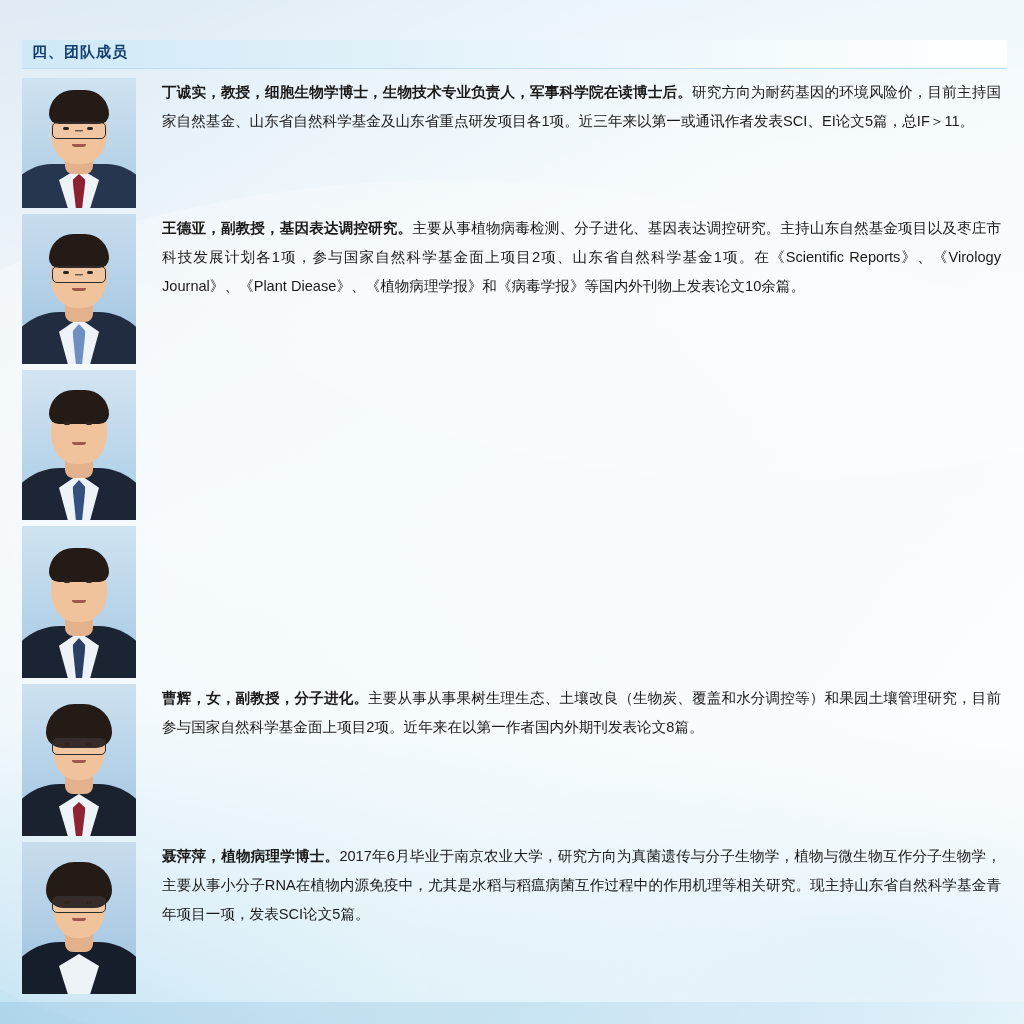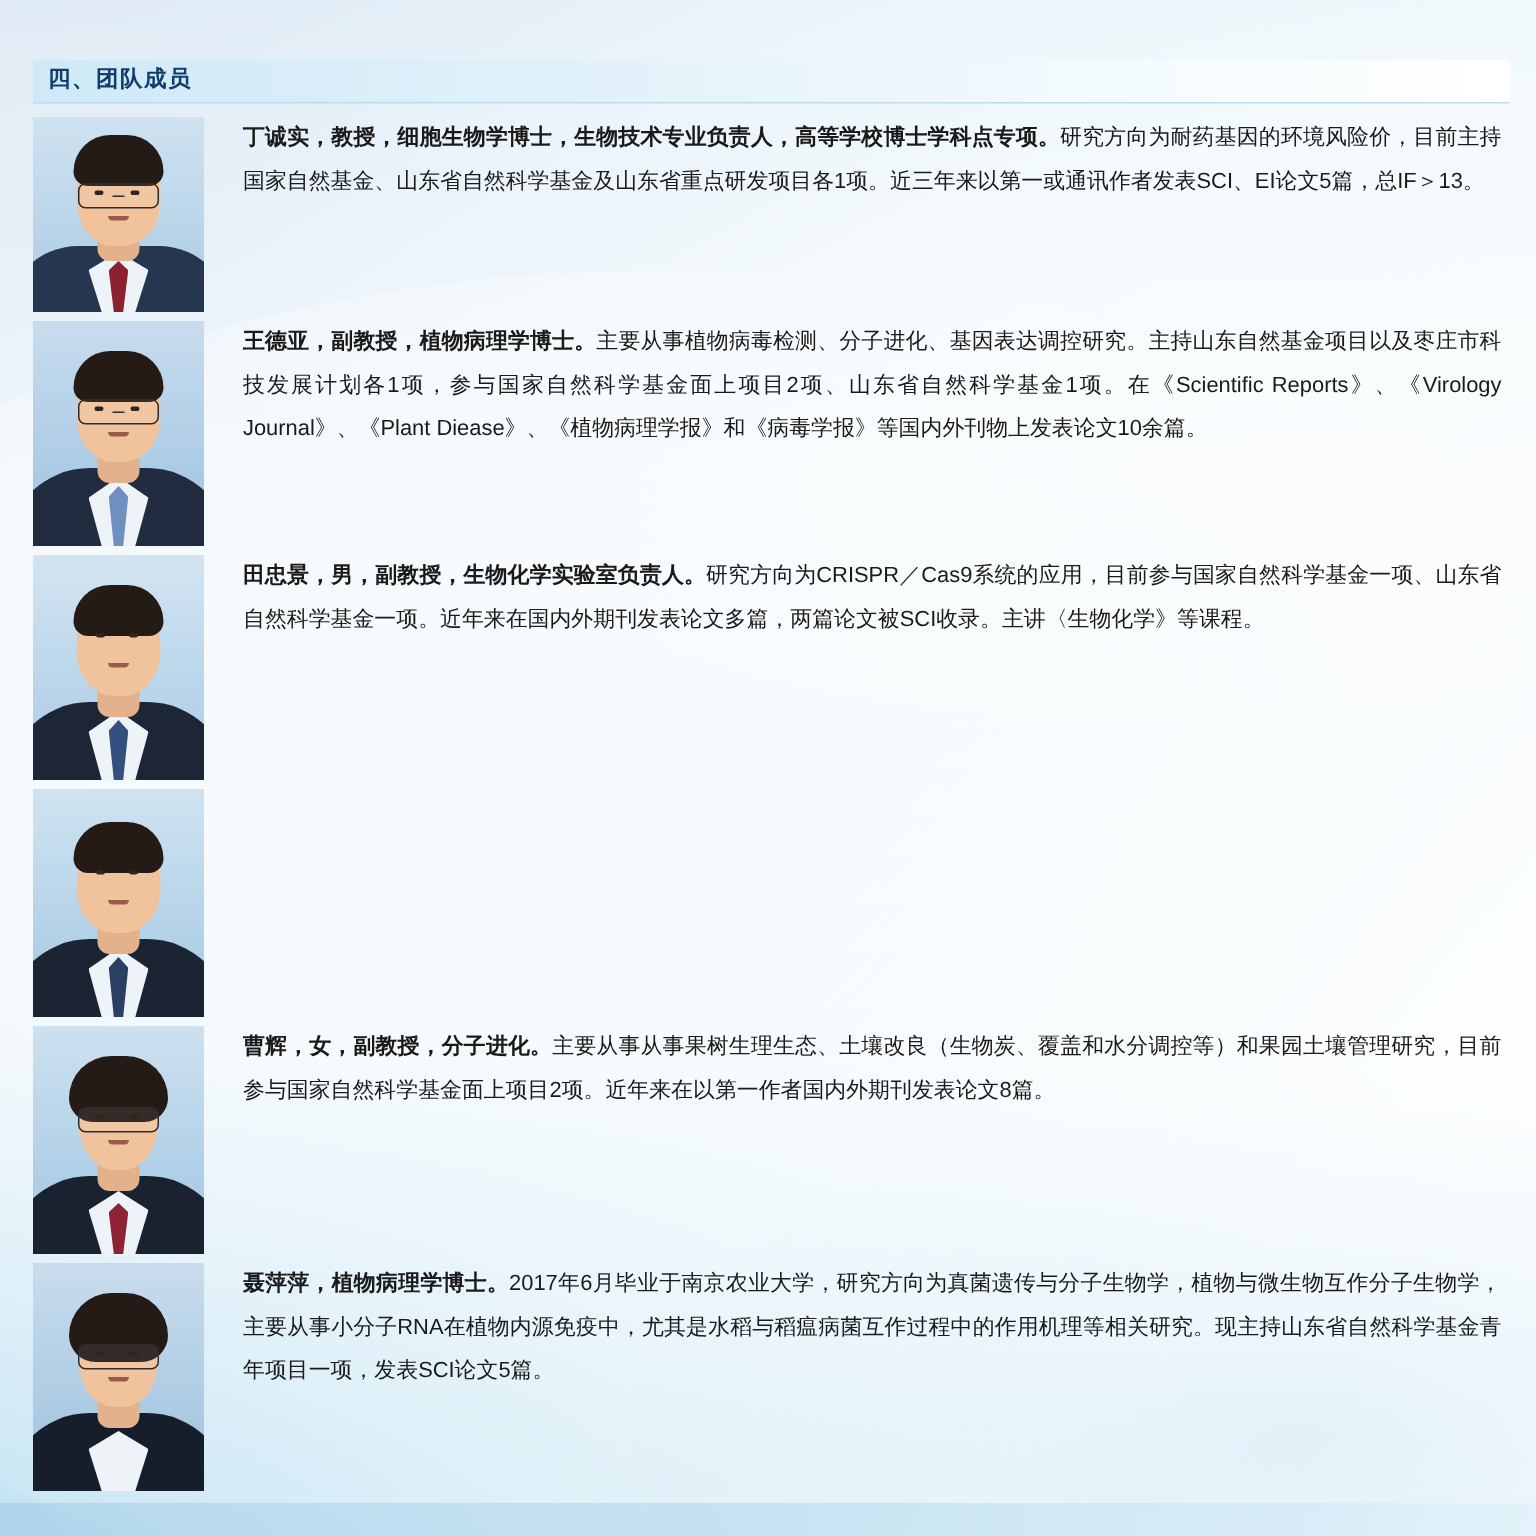--- a/index.html
+++ b/index.html
@@ -265,21 +265,21 @@
               <div class="head" style="top:18px;"></div>
               <div class="hair" style="top:12px;"></div>
               <div class="glasses" style="top:44px;"></div>
               <div class="eye" style="left:41px;top:49px;"></div>
               <div class="eye" style="left:65px;top:49px;"></div>
               <div class="mouth" style="top:66px;"></div>
             </div>
           </div>
         </div>
         <div class="bio">
-          <span class="lead">丁诚实，教授，细胞生物学博士，生物技术专业负责人，高等学校博士学科点专项。</span><span>研究方向为耐药基因的环境风险价，目前主持国家自然基金、山东省自然科学基金及山东省重点研发项目各1项。近三年来以第一或通讯作者发表SCI、EI论文5篇，总IF＞13。</span>
+          <span class="lead">丁诚实，教授，细胞生物学博士，生物技术专业负责人，军事科学院在读博士后。</span><span>研究方向为耐药基因的环境风险价，目前主持国家自然基金、山东省自然科学基金及山东省重点研发项目各1项。近三年来以第一或通讯作者发表SCI、EI论文5篇，总IF＞11。</span>
         </div>
       </div>
 
       <div class="member">
         <div class="photo-frame" style="height:150px;">
           <div class="photo" style="height:150px;">
             <div class="pt">
               <div class="bg" style="background:linear-gradient(to bottom,#c8dcee,#9dc3e0);"></div>
               <div class="shoulders" style="bottom:-4px;height:56px;background:#222c40;"></div>
               <div class="shirt" style="height:46px;"></div>
@@ -288,43 +288,40 @@
               <div class="head" style="top:26px;"></div>
               <div class="hair" style="top:20px;"></div>
               <div class="glasses" style="top:52px;"></div>
               <div class="eye" style="left:41px;top:57px;"></div>
               <div class="eye" style="left:65px;top:57px;"></div>
               <div class="mouth" style="top:74px;"></div>
             </div>
           </div>
         </div>
         <div class="bio">
-          <span class="lead">王德亚，副教授，植物病理学博士。</span><span>主要从事植物病毒检测、分子进化、基因表达调控研究。主持山东自然基金项目以及枣庄市科技发展计划各1项，参与国家自然科学基金面上项目2项、山东省自然科学基金1项。在《Scientific Reports》、《Virology Journal》、《Plant Diease》、《植物病理学报》和《病毒学报》等国内外刊物上发表论文10余篇。</span>
+          <span class="lead">王德亚，副教授，基因表达调控研究。</span><span>主要从事植物病毒检测、分子进化、基因表达调控研究。主持山东自然基金项目以及枣庄市科技发展计划各1项，参与国家自然科学基金面上项目2项、山东省自然科学基金1项。在《Scientific Reports》、《Virology Journal》、《Plant Diease》、《植物病理学报》和《病毒学报》等国内外刊物上发表论文10余篇。</span>
         </div>
       </div>
 
       <div class="member">
         <div class="photo-frame" style="height:150px;">
           <div class="photo" style="height:150px;">
             <div class="pt">
               <div class="bg" style="background:linear-gradient(to bottom,#d3e4f2,#a8cbe5);"></div>
               <div class="shoulders" style="bottom:-4px;height:56px;background:#1d2636;"></div>
               <div class="shirt" style="height:46px;"></div>
               <div class="tie" style="height:40px;background:#33507e;"></div>
               <div class="neck" style="top:82px;"></div>
               <div class="head" style="top:26px;"></div>
               <div class="hair" style="top:20px;"></div>
               <div class="eye" style="left:42px;top:52px;"></div>
               <div class="eye" style="left:64px;top:52px;"></div>
               <div class="mouth" style="top:72px;"></div>
             </div>
           </div>
-        </div>
-        <div class="bio">
-          <span class="lead">田忠景，男，副教授，生物化学实验室负责人。</span><span>研究方向为CRISPR／Cas9系统的应用，目前参与国家自然科学基金一项、山东省自然科学基金一项。近年来在国内外期刊发表论文多篇，两篇论文被SCI收录。主讲〈生物化学》等课程。</span>
         </div>
       </div>
 
       <div class="member">
         <div class="photo-frame" style="height:152px;">
           <div class="photo" style="height:152px;">
             <div class="pt">
               <div class="bg" style="background:linear-gradient(to bottom,#cfe3f1,#a4c8e3);"></div>
               <div class="shoulders" style="bottom:-4px;height:56px;background:#1b2433;"></div>
               <div class="shirt" style="height:46px;"></div>

